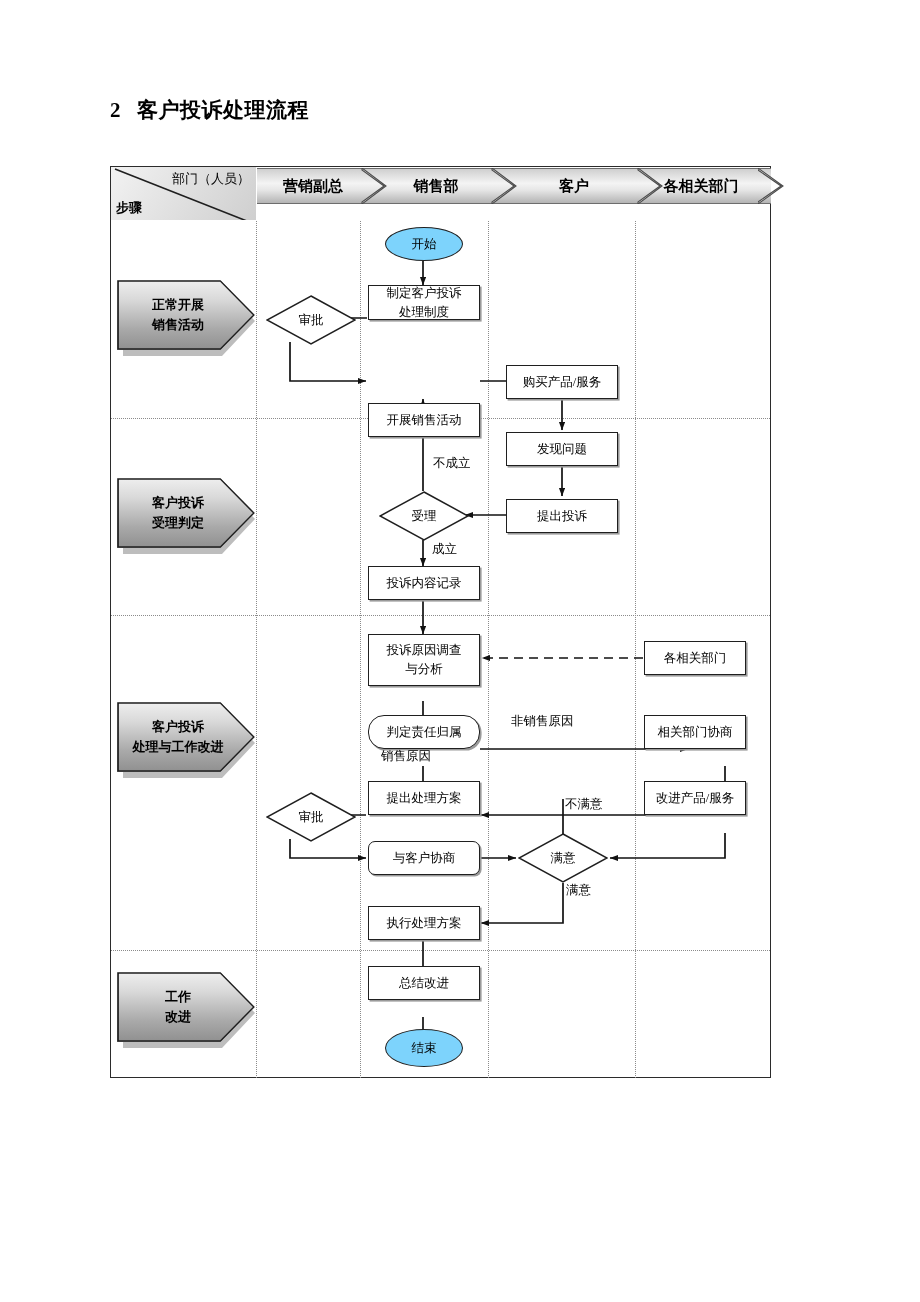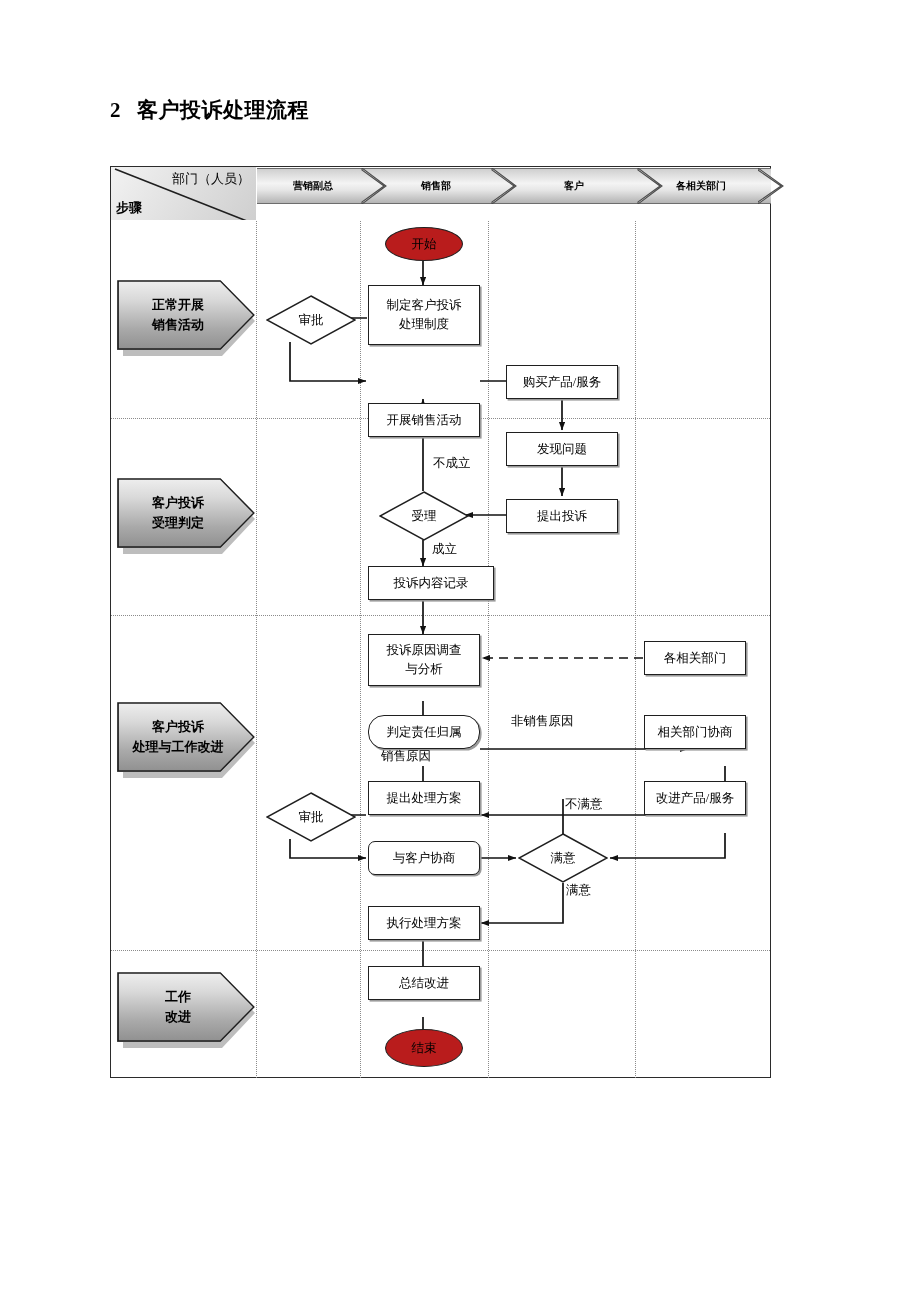--- a/index.html
+++ b/index.html
@@ -106,21 +106,21 @@
     border-top: 1px solid #6d6d6d;
     border-bottom: 1px solid #6d6d6d;
     box-sizing: border-box;
   }
   .lane-head .lane-text {
     position: absolute;
     left: 0; right: 18px;
     top: 50%;
     transform: translateY(-50%);
     text-align: center;
-    font-size: 10px;
+    font-size: 15px;
     font-weight: bold;
     white-space: nowrap;
   }
   .chev {
     position: absolute;
     top: 0;
     width: 26px;
     height: 36px;
     pointer-events: none;
   }
@@ -179,21 +179,21 @@
     font-size: 12.5px;
     line-height: 1.5;
     white-space: nowrap;
   }
   .proc {
     background: #ffffff;
     border: 1px solid #1f1f1f;
     box-shadow: 1.6px 1.6px 0 #9a9a9a;
   }
   .term {
-    background: #b91c1c;
+    background: #7dd3fc;
     border: 1px solid #1f1f1f;
     border-radius: 50%;
   }
   .dec-wrap {
     position: absolute;
   }
   .dec-wrap svg { position: absolute; left:0; top:0; }
   .dec-wrap .dec-text {
     position: absolute;
     left: 0; right: 0;
@@ -378,21 +378,21 @@
 
     <g stroke="#111111" stroke-width="1.7" fill="none" stroke-dasharray="9,6" marker-end="url(#ah)">
       <path d="M578,492 L372,492"></path>
     </g>
   </svg>
 
   <div class="node term" style="left:385px; top:227px; width:78px; height:34px;">
     <span>开始</span>
   </div>
 
-  <div class="node proc" style="left:368px; top:285px; width:112px; height:60px;">
+  <div class="node proc" style="left:368px; top:285px; width:112px; height:35px;">
     <span>制定客户投诉</span>
     <span>处理制度</span>
   </div>
 
   <div class="dec-wrap" style="left:266px; top:295px; width:90px; height:50px;">
     <svg width="90" height="50" viewBox="0 0 90 50">
       <polygon points="45,1 89,25 45,49 1,25" fill="#ffffff" stroke="#1f1f1f" stroke-width="1.5"></polygon>
     </svg>
     <div class="dec-text">审批</div>
   </div>
@@ -413,21 +413,21 @@
     <span>提出投诉</span>
   </div>
 
   <div class="dec-wrap" style="left:379px; top:491px; width:90px; height:50px;">
     <svg width="90" height="50" viewBox="0 0 90 50">
       <polygon points="45,1 89,25 45,49 1,25" fill="#ffffff" stroke="#1f1f1f" stroke-width="1.5"></polygon>
     </svg>
     <div class="dec-text">受理</div>
   </div>
 
-  <div class="node proc" style="left:368px; top:566px; width:126px; height:34px;">
+  <div class="node proc" style="left:368px; top:566px; width:112px; height:34px;">
     <span>投诉内容记录</span>
   </div>
 
   <div class="node proc" style="left:368px; top:634px; width:112px; height:52px;">
     <span>投诉原因调查</span>
     <span>与分析</span>
   </div>
 
   <div class="node proc" style="left:644px; top:641px; width:102px; height:34px;">
     <span>各相关部门</span>

